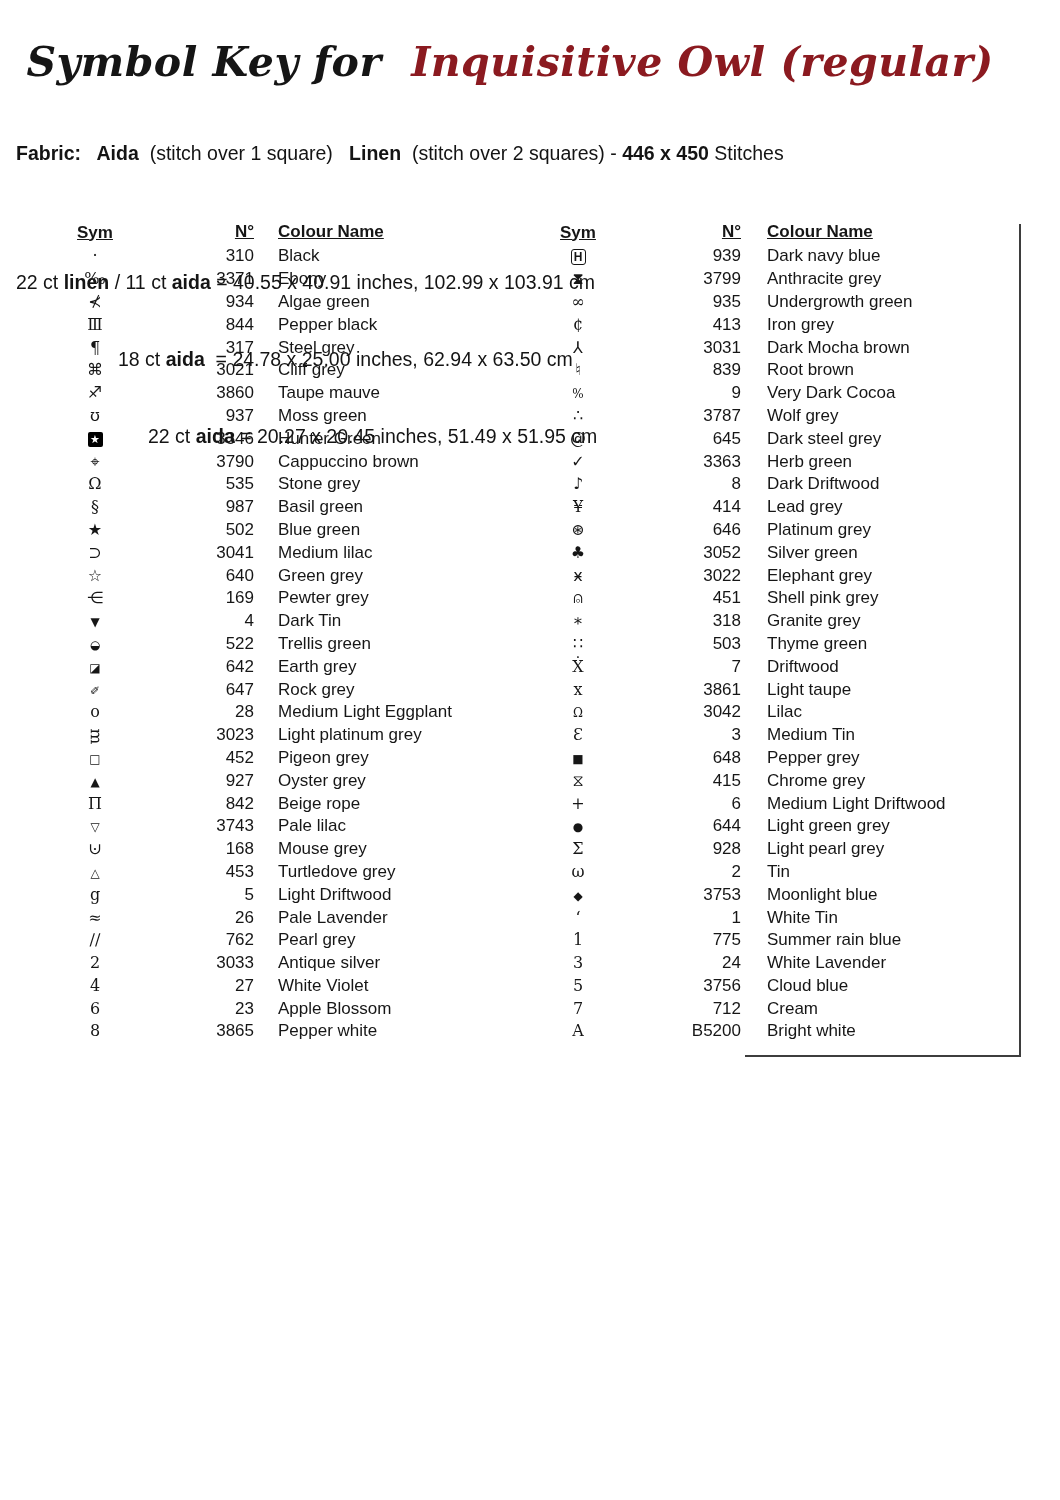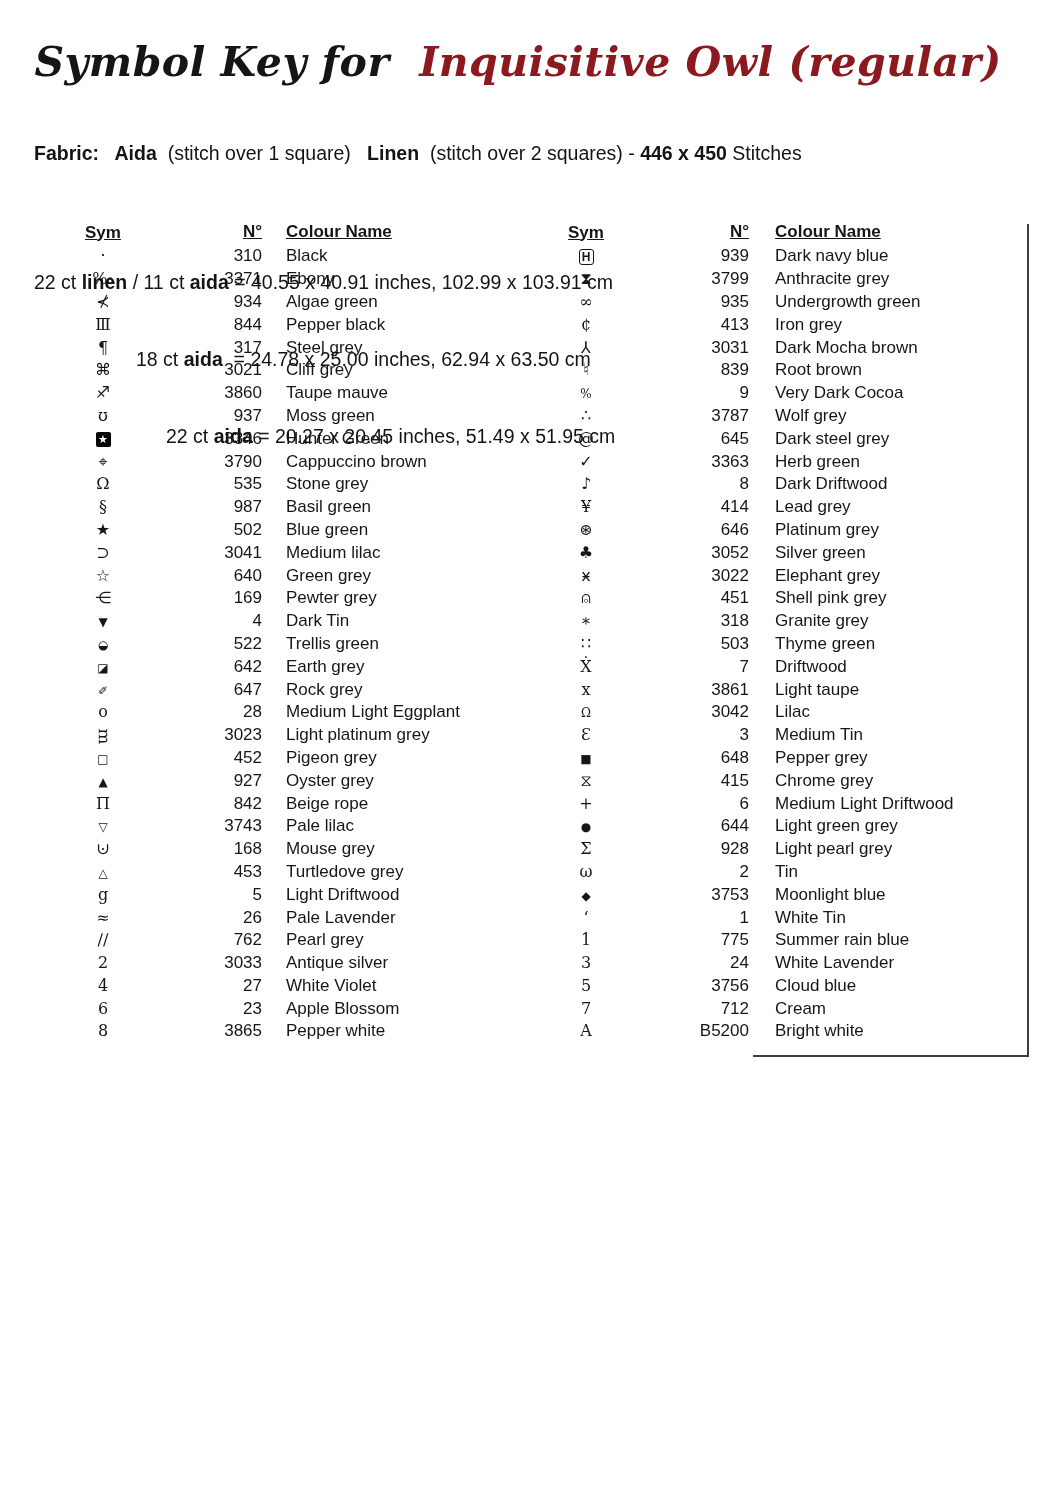--- a/index.html
+++ b/index.html
@@ -1,34 +1,34 @@
 <!DOCTYPE html>
 <html><head>
 <meta charset="utf-8">
 <style>
   html,body { margin:0; padding:0; background:#ffffff; }
   body {
     width:1060px; height:1500px; position:relative;
     font-family:"Liberation Sans", sans-serif; color:#111;
     overflow:hidden;
   }
-  .page { position:absolute; inset:0; background:#fff;margin-left:8px; }
+  .page { position:absolute; inset:0; background:#fff; }
 
   
   .title {
     position:absolute; top:38px; left:0; width:1020px;
     text-align:center; white-space:pre;
     font-family:"DejaVu Serif", serif; font-style:italic; font-weight:bold;
     font-size:41px; letter-spacing:0.5px; color:#151515;
   }
   .title .red { color:#8b1a20; }
 
   
   .info {
-    position:absolute; left:26px; top:90px;
+    position:absolute; left:16px; top:90px;
     font-size:19.5px; line-height:25.7px; white-space:pre-wrap; color:#141414;
   }
   .size-block { display:flex; }
   .size-label { font-weight:bold; width:136px; flex:0 0 136px; }
   .size-line.sl2 { padding-left:102px; }
   .size-line.sl3 { padding-left:132px; }
 
   
   .keycol { position:absolute; top:219px; font-size:17px; color:#161616; }
   .keycol.left  { left:58px;  width:440px; }

